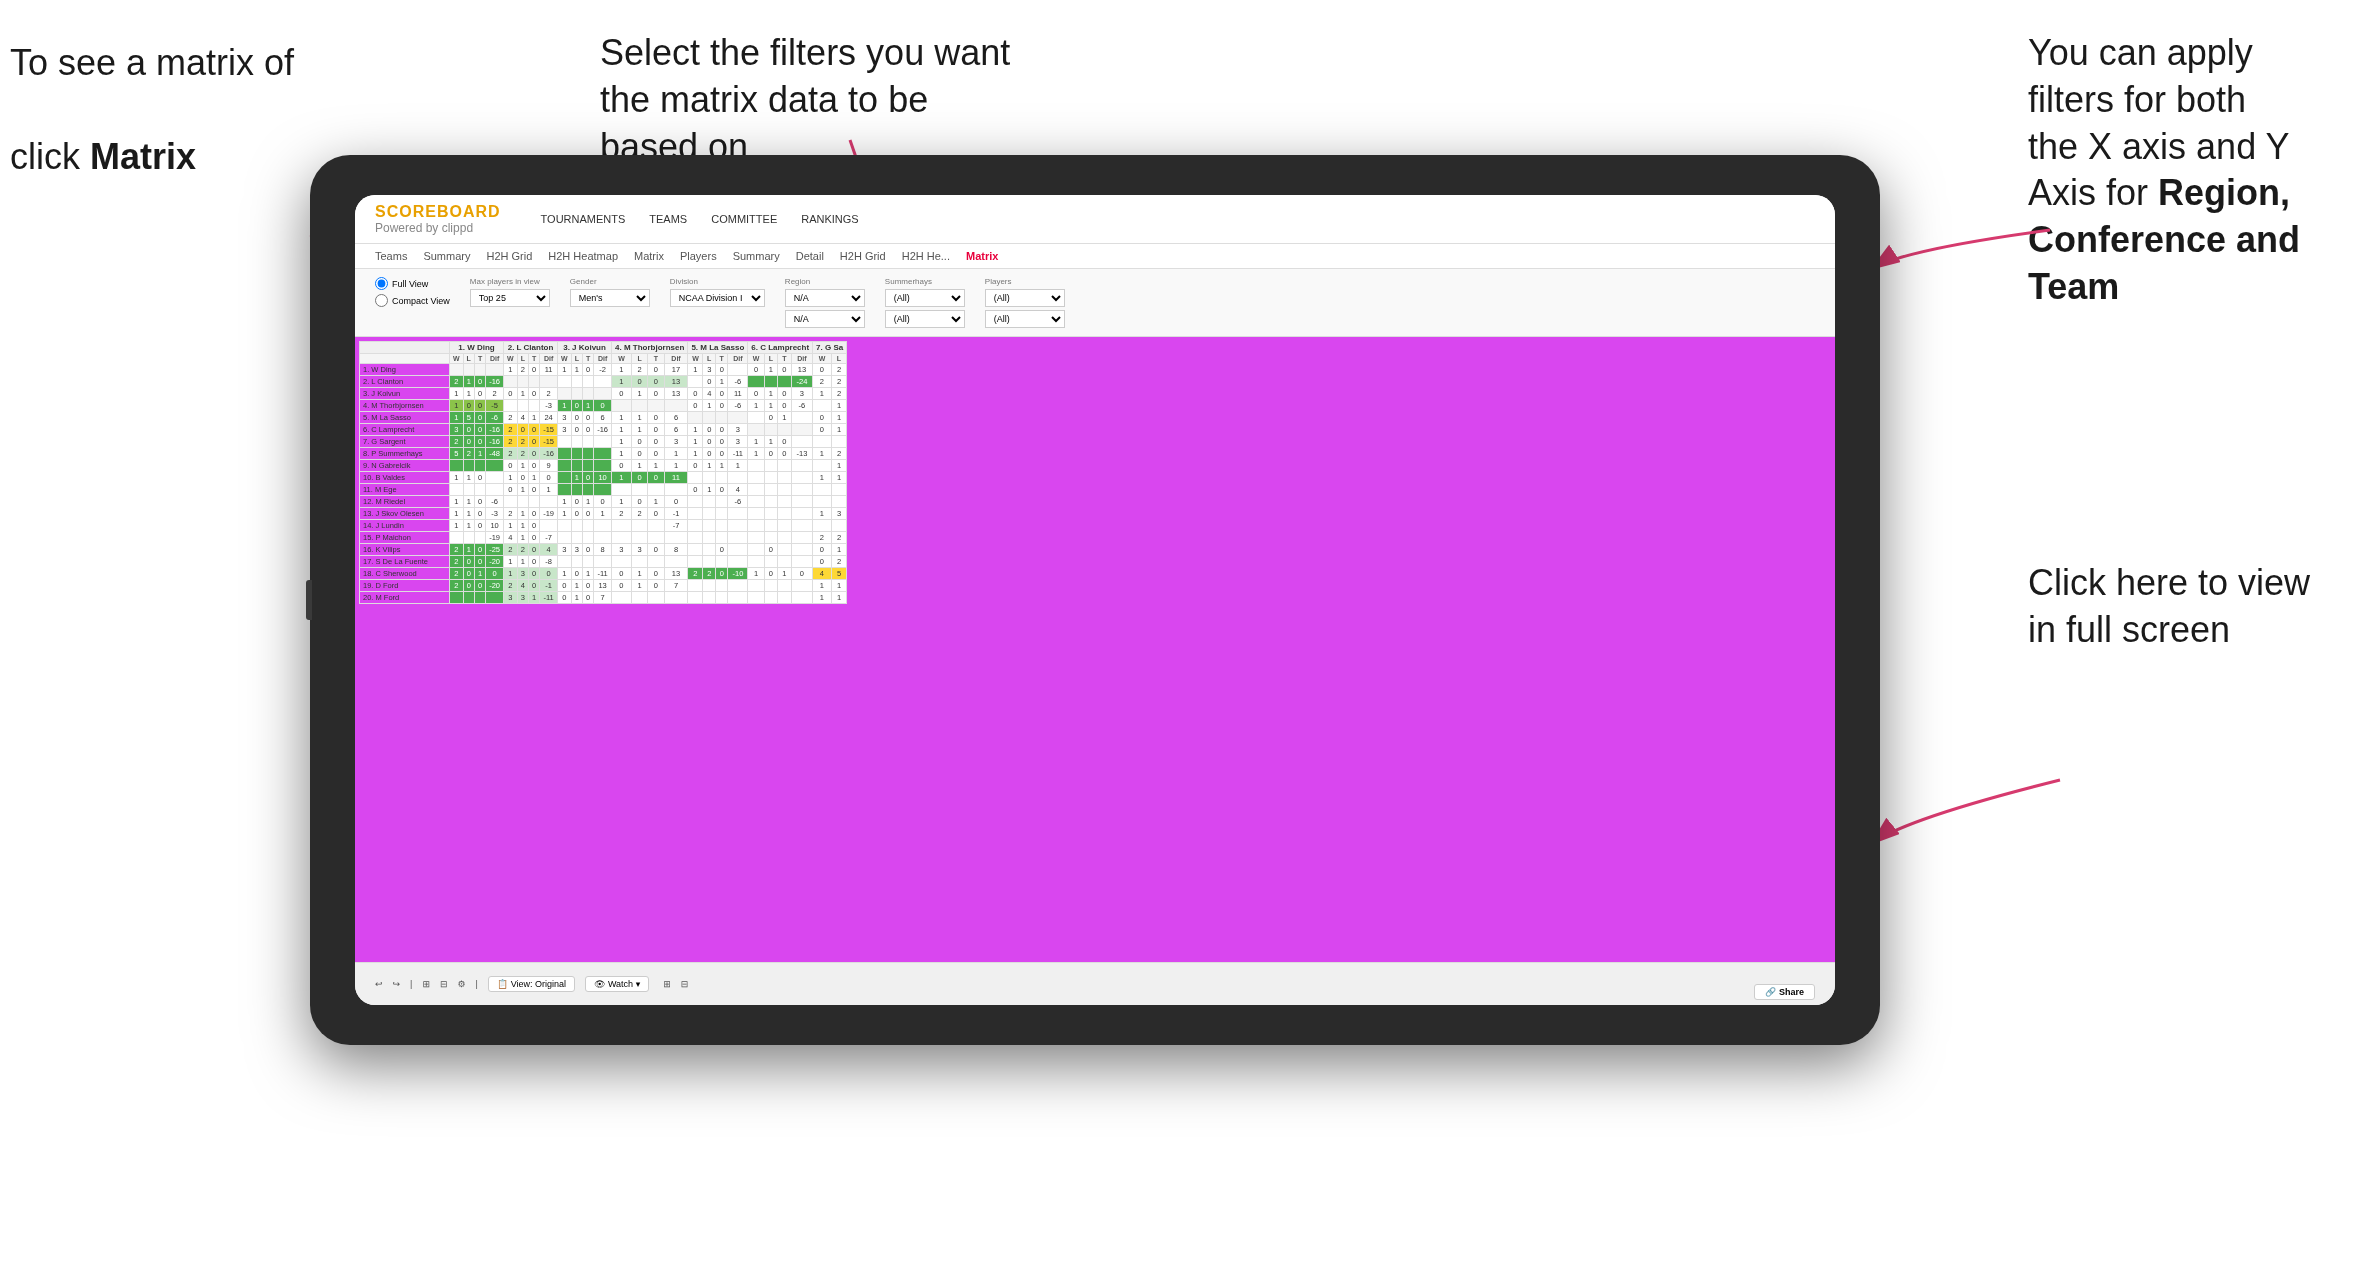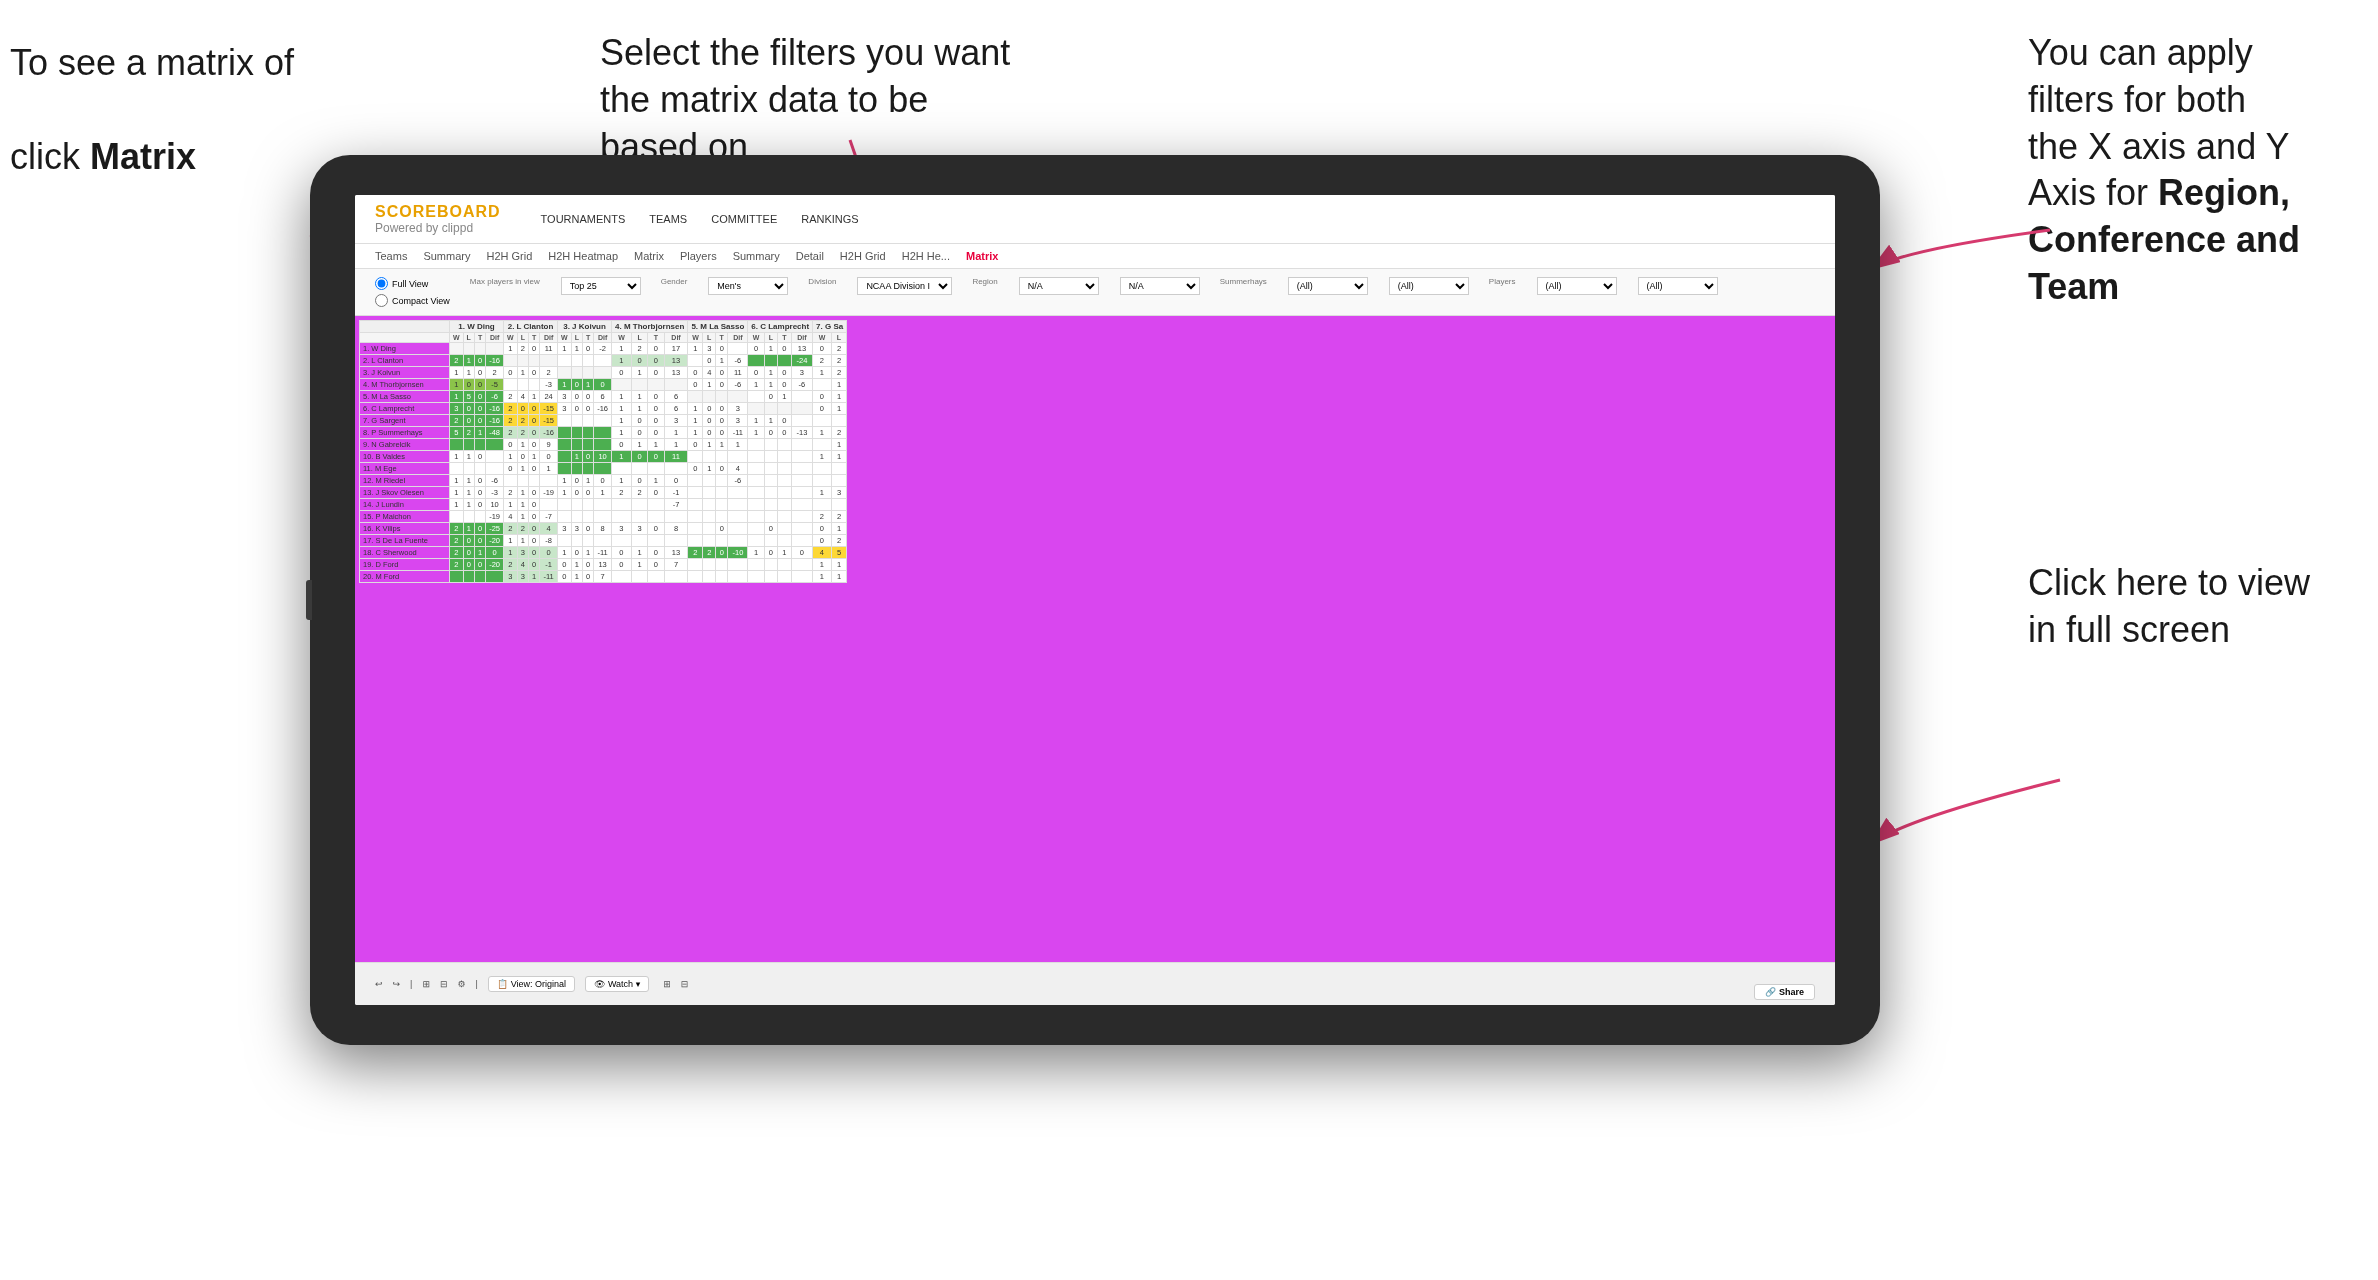--- a/index.html
+++ b/index.html
@@ -67,21 +67,21 @@
       box-shadow: 0 20px 60px rgba(0,0,0,0.5);
       display: flex;
       align-items: center;
       justify-content: center;
     }
 
     .tablet-screen {
       width: 1480px;
       height: 810px;
       background: #f5f5f5;
-      border-radius: 2px;
+      border-radius: 20px;
       overflow: hidden;
       display: flex;
       flex-direction: column;
     }
 
     
     .top-nav {
       background: #ffffff;
       border-bottom: 1px solid #ddd;
       padding: 8px 20px;
@@ -160,22 +160,22 @@
 
     .radio-label {
       display: flex;
       align-items: center;
       gap: 4px;
       font-size: 9px;
     }
 
     .filter-group {
       display: flex;
-      flex-direction: row;
-      gap: 21px;
+      flex-direction: column;
+      gap: 3px;
     }
 
     .filter-label {
       font-size: 8px;
       color: #777;
     }
 
     .filter-select {
       font-size: 9px;
       border: 1px solid #ccc;

